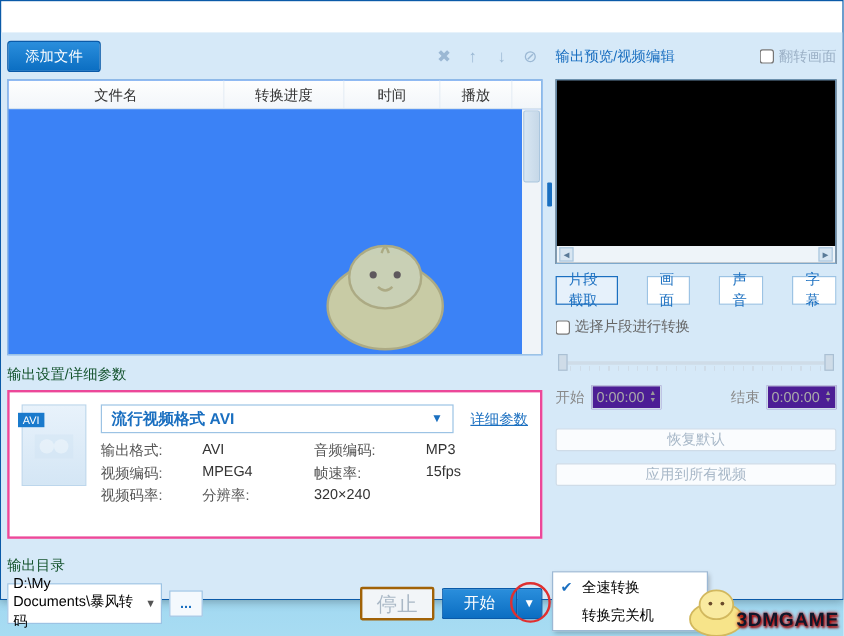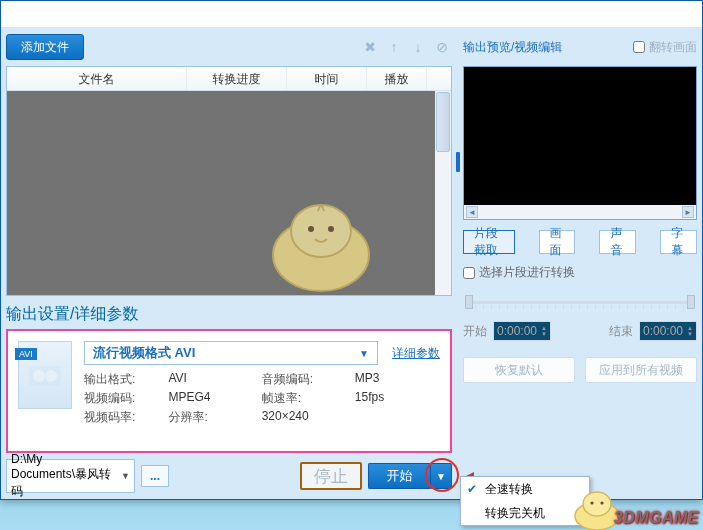--- a/index.html
+++ b/index.html
@@ -15,33 +15,33 @@
 .body-area { position: absolute; top: 26px; left: 0; right: 0; bottom: 0; background: #d6e9f8; padding: 5px; }
 
 .left-col { position: absolute; top: 5px; left: 5px; width: 446px; }
 .right-col { position: absolute; top: 5px; right: 5px; width: 234px; }
 
 .toolbar-row { height: 30px; display: flex; align-items: center; gap: 4px; margin-bottom: 4px; }
 .add-btn { background: linear-gradient(180deg, #2a8edc 0%, #0b6ec2 100%); color: #fff; border: 1px solid #0a5aa8; border-radius: 3px; height: 26px; padding: 0 14px; font-size: 12px; cursor: pointer; }
 .tb-spacer { flex: 1; }
 .tb-icon { width: 20px; height: 20px; display: flex; align-items: center; justify-content: center; color: #9bb8d4; cursor: pointer; font-size: 14px; }
 
-.list-box { background: #737373; border: 1px solid #9cc3e4; height: 230px; position: relative; overflow: hidden; }
+.list-box { background: #3b82f6; border: 1px solid #9cc3e4; height: 230px; position: relative; overflow: hidden; }
 .list-head { height: 24px; border-bottom: 1px solid #d6e3ef; display: flex; font-size: 12px; color: #333; background: linear-gradient(180deg, #fefefe, #f2f6fa); }
 .list-head > div { padding: 4px 8px; border-right: 1px solid #e6eef5; }
 .lh-name { width: 180px; text-align: center; }
 .lh-prog { width: 100px; text-align: center; }
 .lh-time { width: 80px; text-align: center; }
 .lh-play { width: 60px; text-align: center; }
 .list-scroll { position: absolute; right: 0; top: 24px; bottom: 0; width: 16px; background: #f0f4f8; }
 .list-scroll .thumb { width: 14px; height: 60px; margin: 1px; background: linear-gradient(90deg, #d8e6f2, #c6d8e8); border: 1px solid #aac6de; border-radius: 2px; }
 .mascot { position: absolute; right: 60px; bottom: 0px; width: 140px; height: 100px; opacity: 0.75; }
 .mascot svg { width: 100%; height: 100%; }
 
-.section-label { color: #0369a1; font-size: 16px; margin-top: 8px; margin-bottom: 4px; }
+.section-label { color: #14532d; font-size: 12px; margin-top: 8px; margin-bottom: 4px; }
 
 .settings-box { background: #ffffff; border: 2px solid #ec4899; padding: 10px; height: 124px; display: flex; gap: 12px; }
 .fmt-icon { width: 54px; height: 68px; background: linear-gradient(180deg, #e8f2fb, #d4e6f5); border: 1px solid #bcd6ec; display: flex; flex-direction: column; align-items: center; justify-content: flex-start; padding-top: 4px; position: relative; }
 .fmt-icon .badge { position: absolute; top: 6px; left: -4px; background: #1a7acc; color: #fff; font-size: 9px; padding: 1px 4px; }
 .fmt-icon .reel { width: 36px; height: 36px; margin-top: 10px; opacity: 0.35; }
 .fmt-info { flex: 1; }
 .fmt-top { display: flex; align-items: center; gap: 14px; margin-bottom: 6px; }
 .fmt-select { flex: 1; border: 1px solid #9cc3e4; height: 24px; display: flex; align-items: center; padding: 0 8px; color: #1a6fc0; font-size: 13px; font-weight: bold; justify-content: space-between; cursor: pointer; }
 .fmt-select .chev { color: #1a6fc0; font-size: 10px; }
 .detail-link { color: #1a6fc0; font-size: 12px; text-decoration: underline; cursor: pointer; }
@@ -80,31 +80,31 @@
 .seg-row { display: flex; align-items: center; gap: 4px; font-size: 12px; color: #666; margin-top: 10px; }
 .seg-row input { width: 12px; height: 12px; }
 
 .range-track { margin-top: 14px; height: 14px; position: relative; }
 .range-track .tline { position: absolute; left: 4px; right: 4px; top: 6px; height: 3px; background: #cfdce8; }
 .range-track .handle { position: absolute; top: 0; width: 8px; height: 14px; background: #cfdce8; border: 1px solid #aac0d4; }
 .range-track .ticks { position: absolute; left: 4px; right: 4px; top: 10px; height: 4px;
   background-image: repeating-linear-gradient(90deg, #cfdce8 0, #cfdce8 1px, transparent 1px, transparent 8px); }
 
 .time-row { display: flex; align-items: center; gap: 6px; margin-top: 12px; font-size: 12px; color: #888; }
-.time-box { display: inline-flex; align-items: center; border: 1px solid #cfdce8; height: 20px; padding: 0 3px; color: #aaa; background: #0c4a6e; }
+.time-box { display: inline-flex; align-items: center; border: 1px solid #cfdce8; height: 20px; padding: 0 3px; color: #aaa; background: #4c1d95; }
 .time-box .spin { display: flex; flex-direction: column; margin-left: 4px; font-size: 6px; color: #999; line-height: 6px; }
 
-.btn-row { display: flex; gap: 10px; margin-top: 16px; }
+.btn-row { display: flex; gap: 10px; margin-top: 16px; flex-direction: column; }
 .soft-btn { flex: 1; height: 26px; border: 1px solid #cfdce8; background: #fafcfe; color: #a8b8c8; font-size: 12px; border-radius: 2px; cursor: pointer; }
 
 .dropdown-menu { position: absolute; left: 460px; top: 476px; width: 130px; background: #fff; border: 1px solid #9cb8d4; box-shadow: 2px 2px 4px rgba(0,0,0,0.25); font-size: 12px; z-index: 50; }
 .dropdown-menu .mi { display: flex; align-items: center; height: 24px; padding: 0 6px 0 24px; position: relative; cursor: pointer; }
 .dropdown-menu .mi .chk { position: absolute; left: 6px; color: #1a6fc0; font-size: 12px; }
 
-.watermark { position: absolute; right: 4px; bottom: 3px; font-size: 16px; font-weight: bold; font-style: italic; color: #737373; text-shadow: 0 0 3px #c00, 1px 1px 2px #800; letter-spacing: 0.5px; z-index: 60; }
+.watermark { position: absolute; right: 4px; bottom: 3px; font-size: 16px; font-weight: bold; color: #0f172a; text-shadow: 0 0 3px #c00, 1px 1px 2px #800; letter-spacing: 0.5px; z-index: 60; }
 .wm-mascot { position: absolute; right: 78px; bottom: 0px; width: 56px; height: 42px; z-index: 55; }
 </style>
 </head>
 <body>
 
 <div class="window">
 
   <div class="body-area">
 
     <div class="left-col">
@@ -167,20 +167,21 @@
             <span class="k">帧速率:</span>
               <span class="v">15fps</span>
             <span class="k">视频码率:</span>
             <span class="k">分辨率:</span>
               <span class="v">320×240</span>
           </div>
         </div>
       </div>
 
       <div class="out-row">
+        <div class="section-label">输出目录</div>
         <div class="out-ctrls">
           <div class="path-select">
             <span>D:\My Documents\暴风转码</span>
             <span class="chev">▼</span>
           </div>
           <div class="browse-btn">...</div>
           <div class="out-spacer"></div>
           <button class="stop-btn">停止</button>
           <div class="start-group">
             <button class="start-btn">开始</button>

